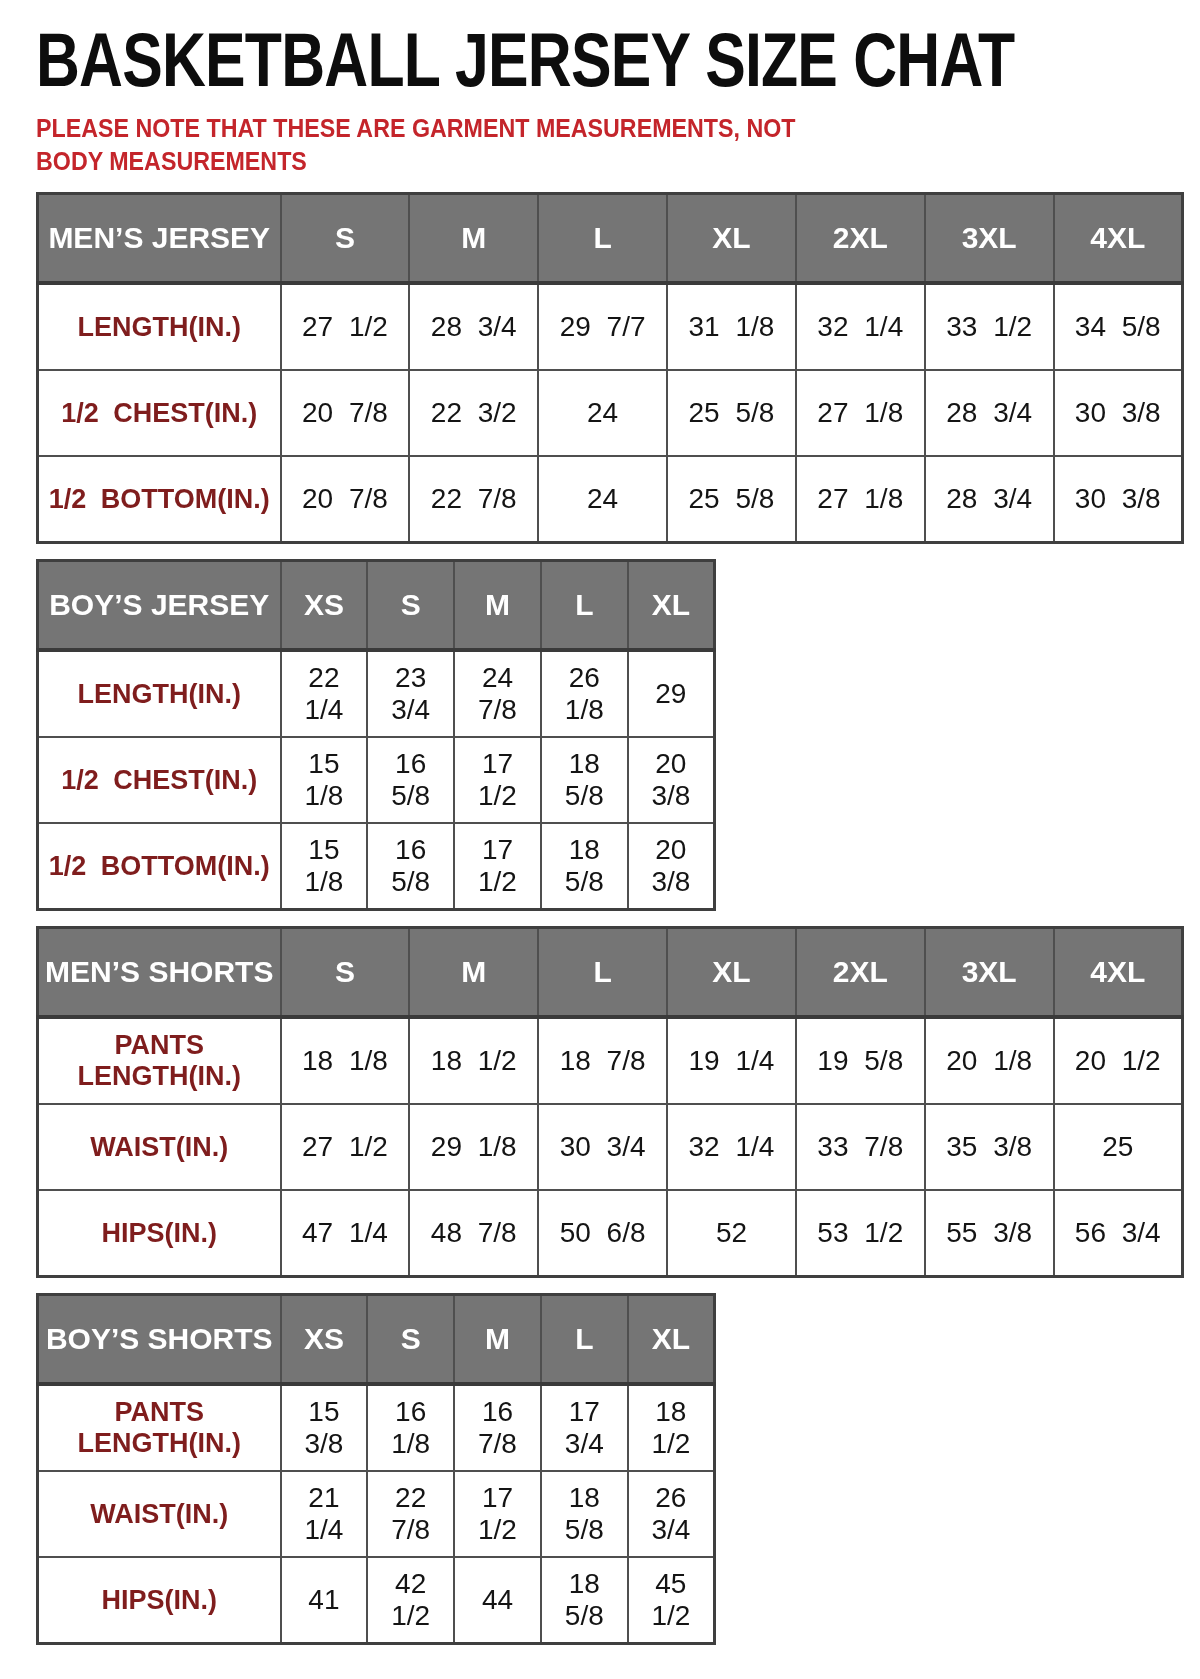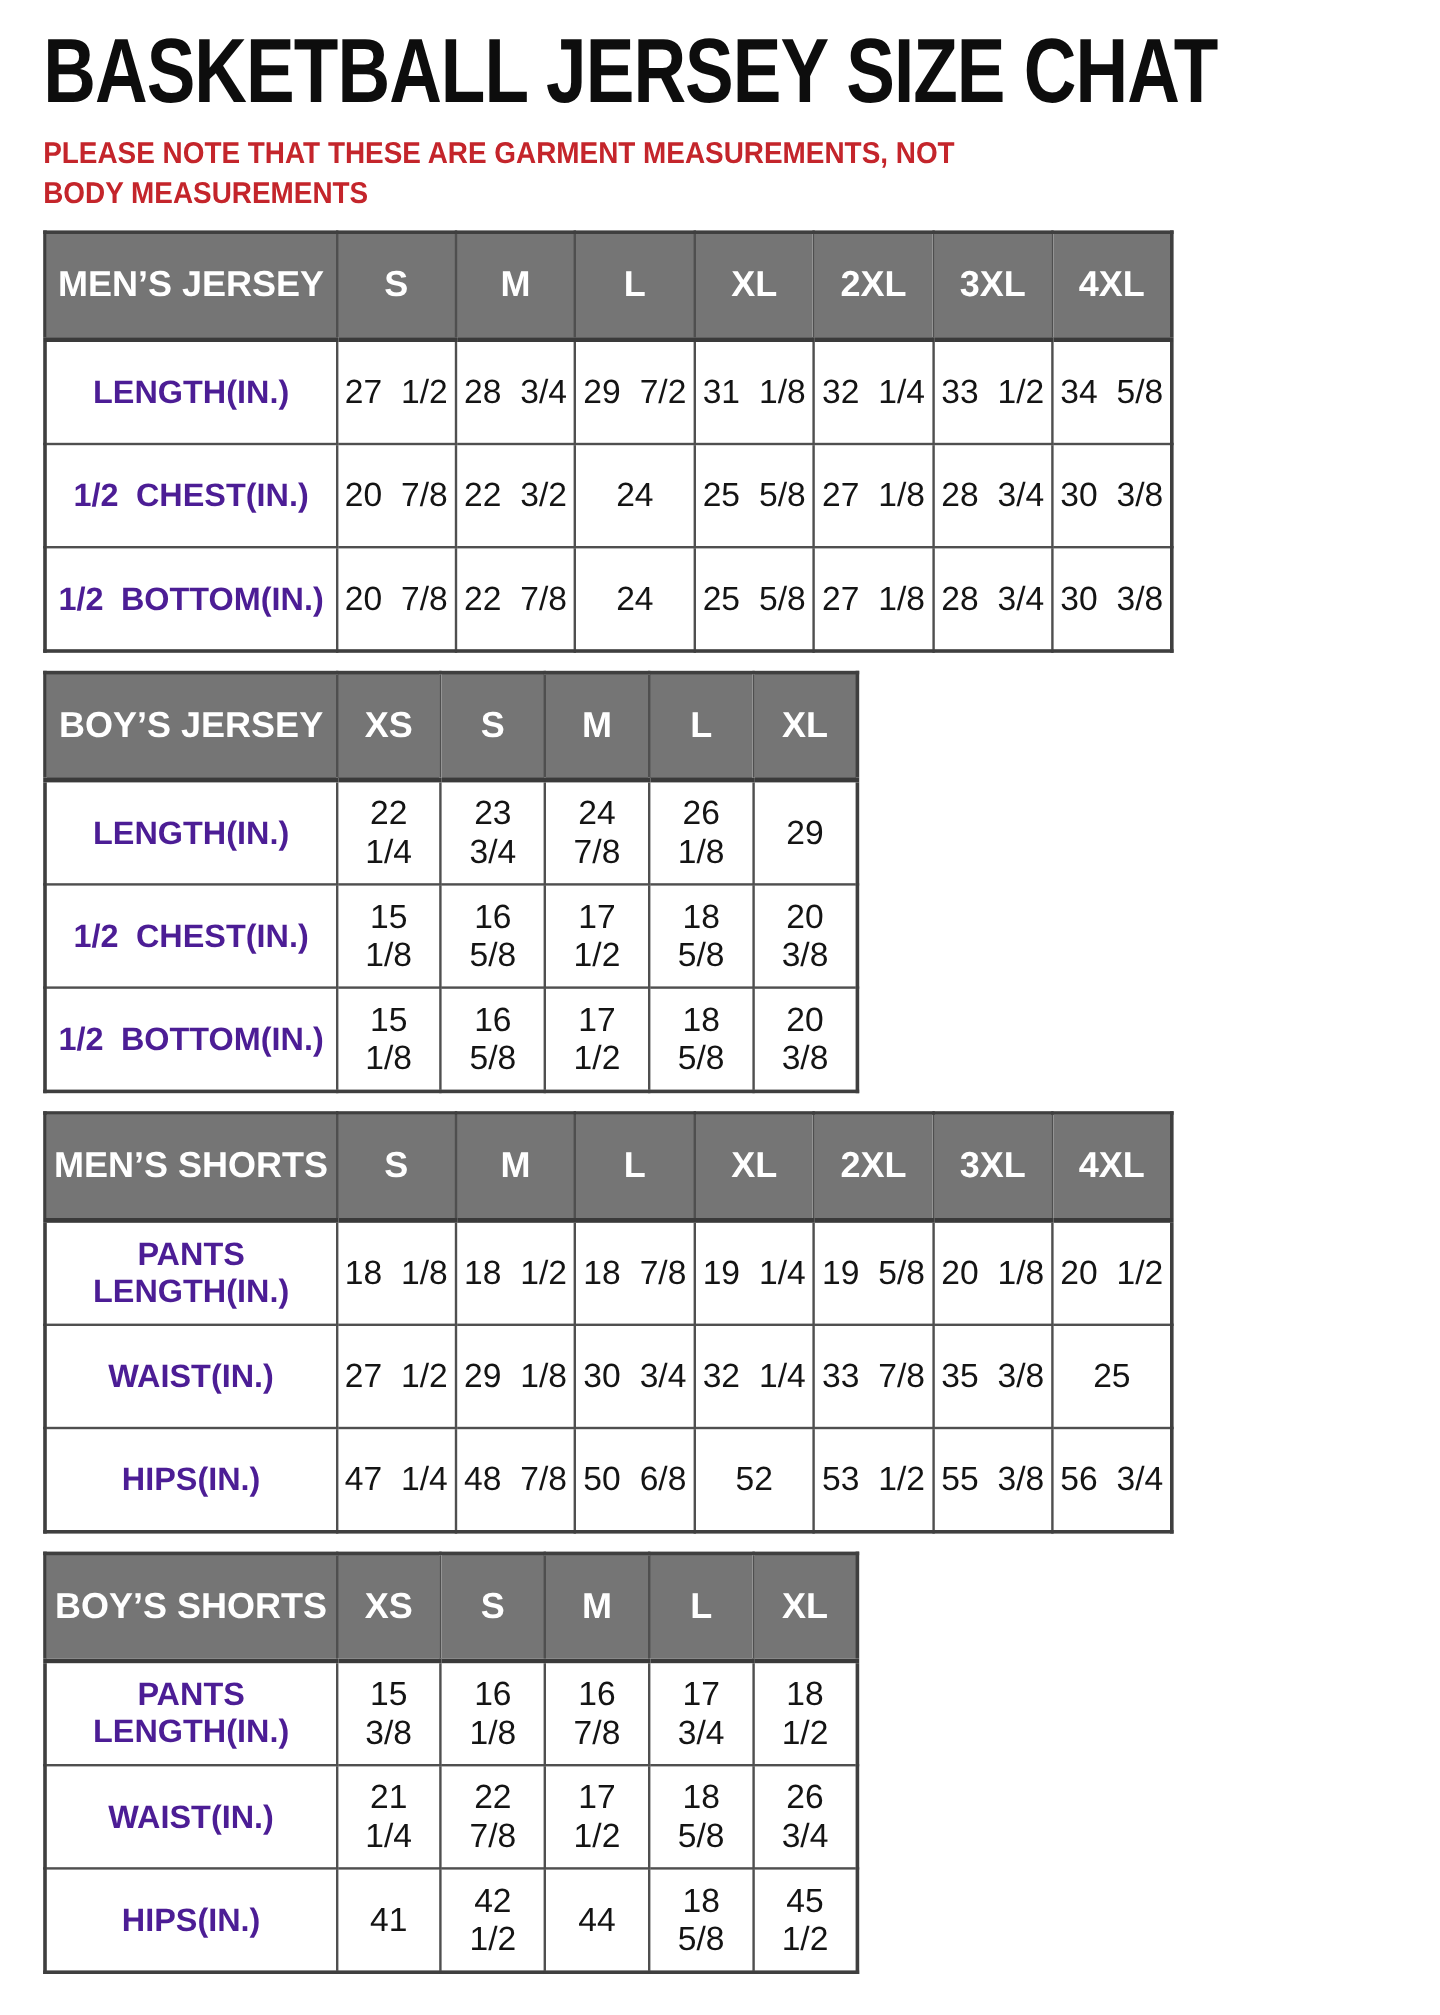--- a/index.html
+++ b/index.html
@@ -36,21 +36,21 @@
   }
 
   #tables-root { margin-top:6px; }
 
   table.size-table {
     border-collapse:collapse;
     table-layout:fixed;
     margin-top:15px;
     border:3px solid #3f3f3f;
   }
-  table.size-table.wide   { width:942px; }
+  table.size-table.wide   { width:1148px; }
   table.size-table.narrow { width:680px; }
   col.label-col { width:243px; }
 
   .size-table th, .size-table td {
     border:2px solid #4f4f4f;
     text-align:center;
     vertical-align:middle;
     padding:0 4px;
     overflow:hidden;
   }
@@ -60,21 +60,21 @@
     font-size:30px;
     font-weight:700;
     height:86px;
     border-bottom:4px solid #3a3a3a;
     letter-spacing:0px;
   }
   .size-table tbody td { height:84px; background:#ffffff; }
   .size-table td.row-label {
     font-weight:700;
     font-size:27px;
-    color:#4c1d95;
+    color:#7f1d1d;
     word-spacing:7px;
     line-height:1.15;
   }
   .size-table td.value-cell {
     font-size:28px;
     font-weight:400;
     color:#141414;
     word-spacing:8px;
   }
 </style>
@@ -106,21 +106,21 @@
             <th>2XL</th>
             <th>3XL</th>
             <th>4XL</th>
           </tr>
         </thead>
         <tbody>
           <tr>
             <td class="row-label">LENGTH(IN.)</td>
             <td class="value-cell">27 1/2</td>
             <td class="value-cell">28 3/4</td>
-            <td class="value-cell">29 7/2</td>
+            <td class="value-cell">29 7/7</td>
             <td class="value-cell">31 1/8</td>
             <td class="value-cell">32 1/4</td>
             <td class="value-cell">33 1/2</td>
             <td class="value-cell">34 5/8</td>
           </tr>
           <tr>
             <td class="row-label">1/2 CHEST(IN.)</td>
             <td class="value-cell">20 7/8</td>
             <td class="value-cell">22 3/2</td>
             <td class="value-cell">24</td>

